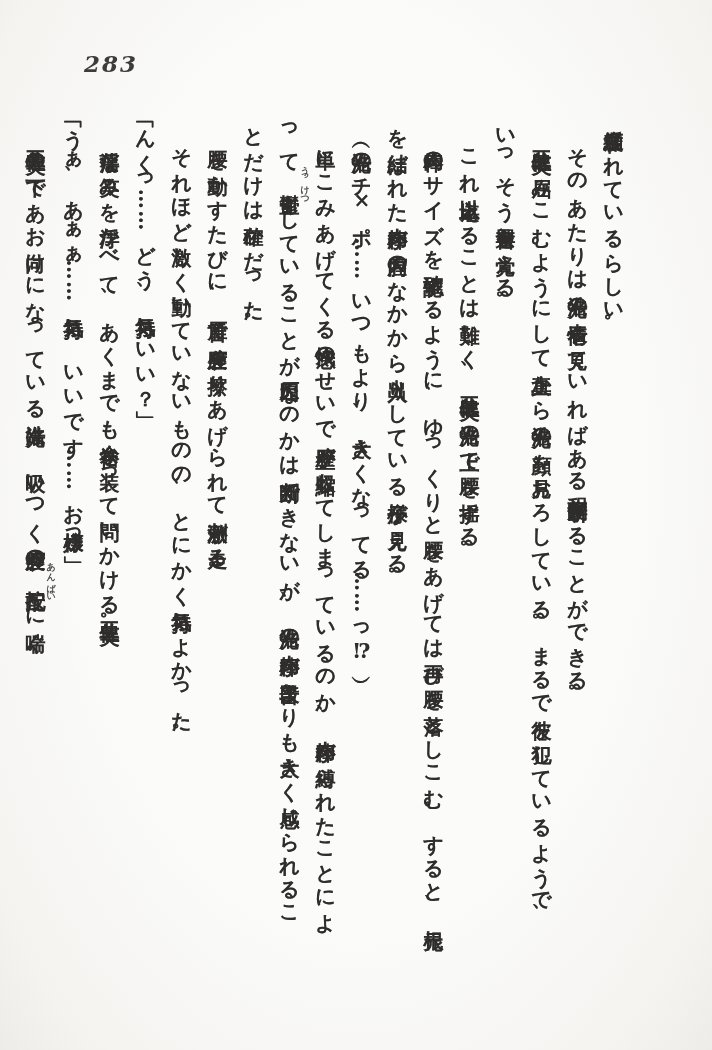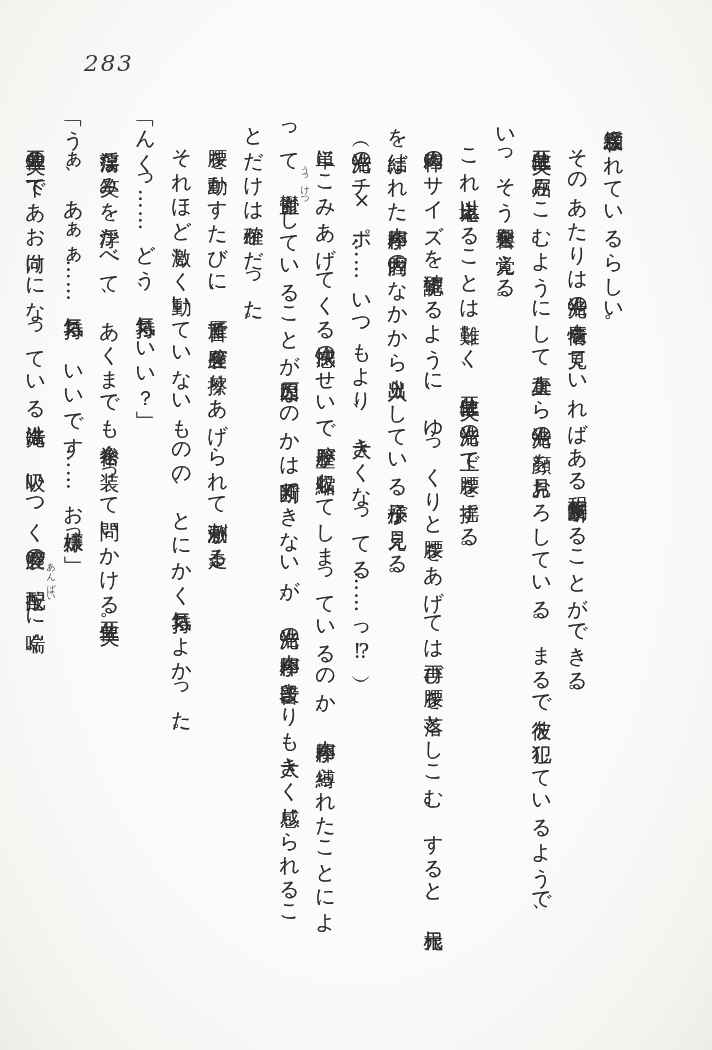--- a/index.html
+++ b/index.html
@@ -9,20 +9,21 @@
     height: 1050px;
     overflow: hidden;
     background: #eeede9;
   }
   .page {
     position: relative;
     width: 712px;
     height: 1050px;
     background: radial-gradient(ellipse at 50% 45%, #fbfbfa 55%, #f4f3f0 88%, #edecE8 100%);
     font-family: "DejaVu Serif", "Liberation Serif", serif;
+    font-weight: bold;
   }
   .page-number {
     position: absolute;
     top: 50px;
     left: 84px;
     font-size: 23px;
     font-style: italic;
     letter-spacing: 2px;
     color: #3d3c3a;
   }

